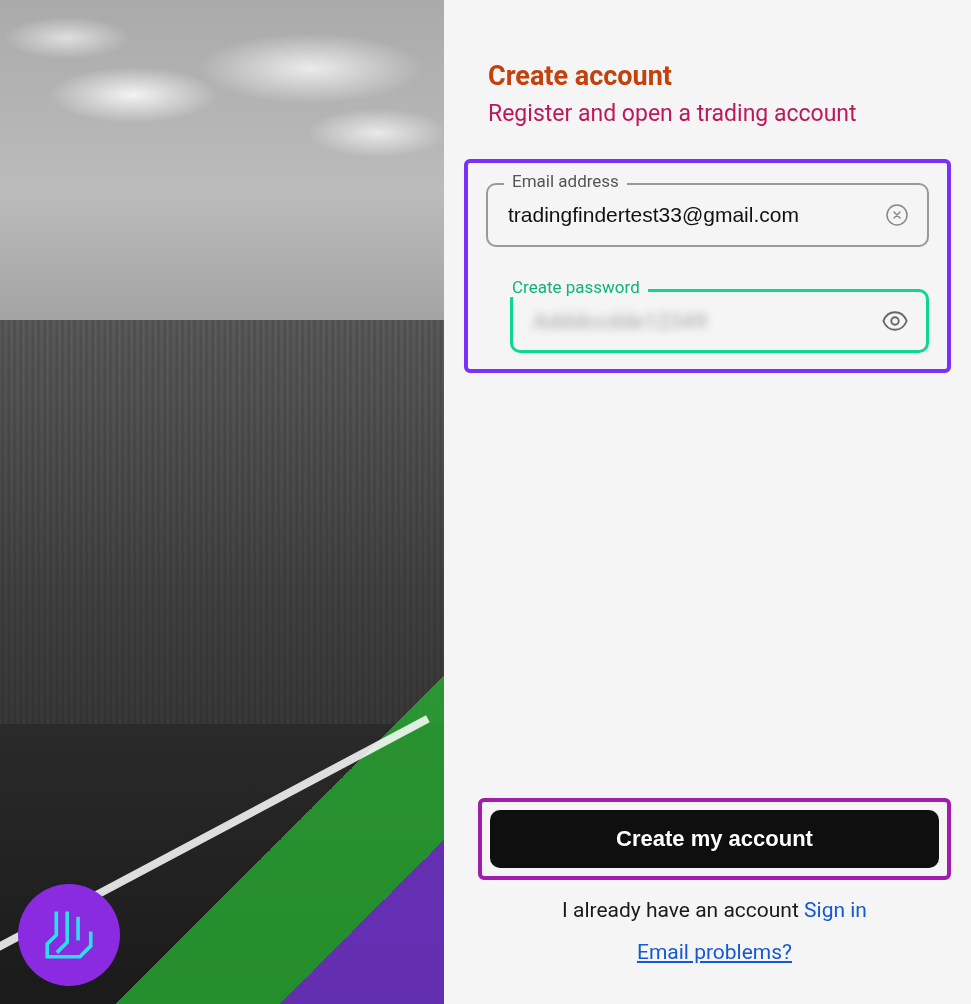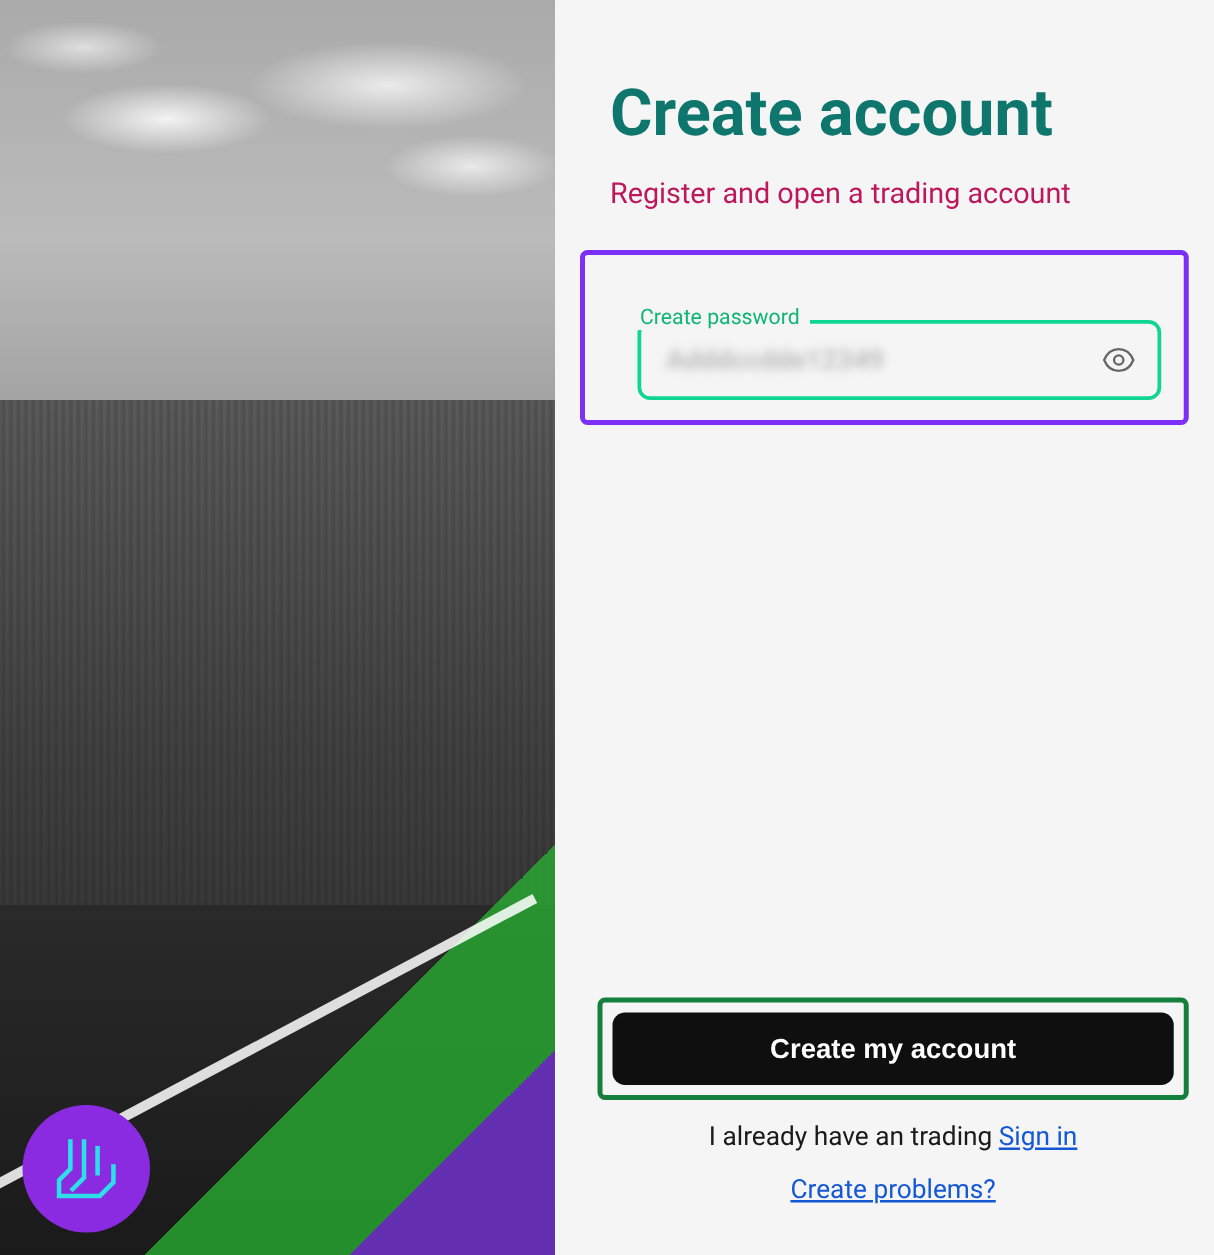--- a/index.html
+++ b/index.html
@@ -90,24 +90,24 @@
     }
     .logo-badge svg { width: 58px; height: 58px; }
     .right-panel {
       flex: 1;
       padding: 60px 30px 30px 44px;
       display: flex;
       flex-direction: column;
       background: #f5f5f5;
     }
     .title {
-      font-size: 52px;
+      font-size: 27px;
       font-weight: 700;
-      color: #0f766e;
-      margin-bottom: 20px;
+      color: #c2410c;
+      margin-bottom: 8px;
     }
     .subtitle {
       font-size: 23px;
       color: #be185d;
       margin-bottom: 32px;
     }
     .highlight-box {
       border: 4px solid #7b2ff7;
       border-radius: 6px;
       padding: 10px 10px 16px 10px;
@@ -162,21 +162,21 @@
       user-select: none;
     }
     .hint-text {
       margin: 22px 20px 6px 20px;
       font-size: 18px;
       color: #555;
       line-height: 1.55;
     }
     .spacer { flex: 1; }
     .button-highlight {
-      border: 4px solid #15803d;
+      border: 4px solid #a21caf;
       border-radius: 6px;
       padding: 8px;
       margin: 0 -10px 18px -10px;
     }
     .create-btn {
       width: 100%;
       height: 58px;
       background: #0f0f0f;
       color: #fff;
       border: none;
@@ -186,21 +186,20 @@
       cursor: pointer;
     }
     .signin-row {
       text-align: center;
       font-size: 21px;
       color: #1a1a1a;
       margin-bottom: 18px;
     }
     .signin-link {
       color: #1558d6;
-      text-decoration: underline;
       cursor: pointer;
       margin-top: 16px;
     }
     .problems-link {
       text-align: center;
       font-size: 21px;
       color: #1558d6;
       text-decoration: underline;
       cursor: pointer;
       margin-bottom: 10px;
@@ -226,20 +225,30 @@
     </svg>
   </div>
 </div>
 
 <div class="right-panel">
   <h1 class="title">Create account</h1>
   <div class="subtitle">Register and open a trading account</div>
 
   <div class="highlight-box">
 
+    <div class="field-wrap">
+      <span class="field-label">Email address</span>
+      <input type="text" class="input-box" value="tradingfindertest33@gmail.com" style="">
+      <span class="input-icon">
+        <svg width="24" height="24" viewBox="0 0 24 24">
+          <circle cx="12" cy="12" r="10" fill="none" stroke="#888" stroke-width="1.5"></circle>
+          <path d="M9 9 L15 15 M15 9 L9 15" stroke="#888" stroke-width="1.5" stroke-linecap="round"></path>
+        </svg>
+      </span>
+    </div>
 
     <div class="field-wrap" style="margin-top:42px;padding-left:24px;">
       <span class="field-label green">Create password</span>
       <div class="input-box green-border">
         <span class="blurred-text">Adddccdde12349</span>
       </div>
       <span class="input-icon">
         <svg width="28" height="28" viewBox="0 0 24 24">
           <path d="M2 12 C4 7 8 4.5 12 4.5 C16 4.5 20 7 22 12 C20 17 16 19.5 12 19.5 C8 19.5 4 17 2 12 Z" fill="none" stroke="#666" stroke-width="1.6"></path>
           <circle cx="12" cy="12" r="3.2" fill="none" stroke="#666" stroke-width="1.6"></circle>
@@ -249,17 +258,17 @@
 
   </div>
 
   <div class="spacer"></div>
 
   <div class="button-highlight">
     <button class="create-btn">Create my account</button>
   </div>
 
   <div class="signin-row">
-    <span>I already have an trading </span><a class="signin-link">Sign in</a>
-  </div>
-
-  <a class="problems-link">Create problems?</a>
+    <span>I already have an account </span><a class="signin-link">Sign in</a>
+  </div>
+
+  <a class="problems-link">Email problems?</a>
 </div>
 
 </body></html>

